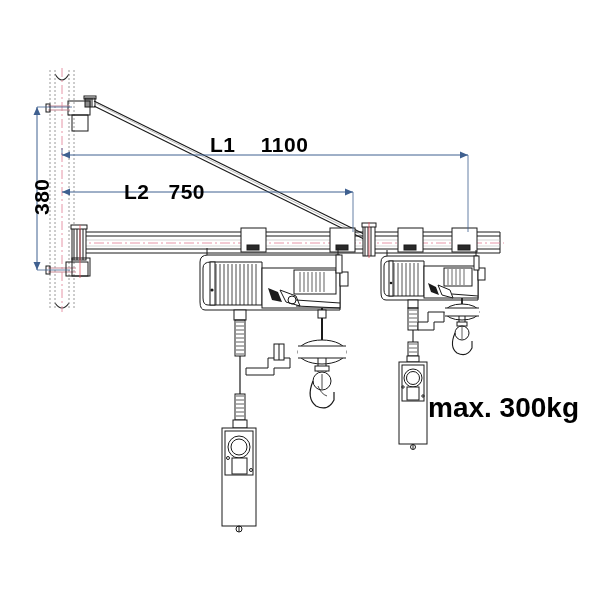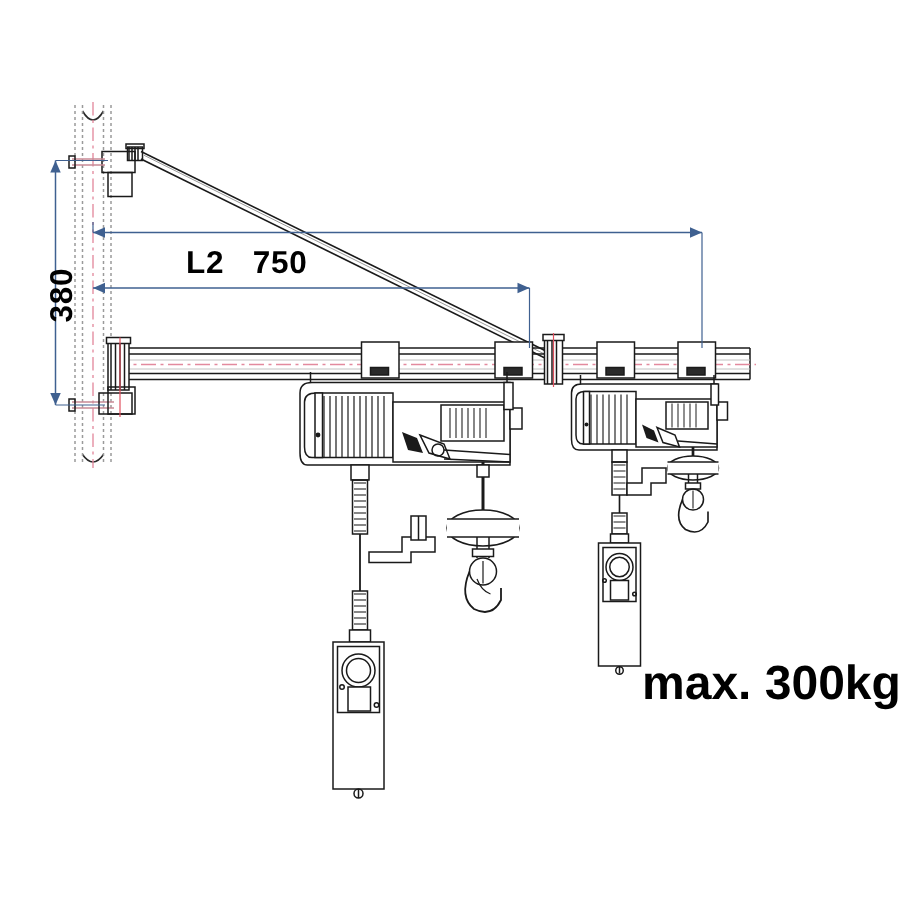--- a/index.html
+++ b/index.html
@@ -14,21 +14,21 @@
   svg{position:absolute;left:0;top:0;}
   .lbl{
     position:absolute;
     font-family:"Liberation Sans", sans-serif;
     font-weight:bold;
     color:#000;
     white-space:pre;
     letter-spacing:0.5px;
   }
   .dim-lbl{font-size:21px;}
-  .cap-lbl{font-size:32px;letter-spacing:0px;margin-top:45px;}
+  .cap-lbl{font-size:28px;letter-spacing:0px;}
   .vert-lbl{
     font-size:21px;
     transform:rotate(-90deg);
     transform-origin:left top;
   }
 </style>
 </head>
 <body>
 
 <div id="stage">
@@ -345,19 +345,20 @@
     <line x1="62" y1="192" x2="353" y2="192" stroke-width="1"></line>
     <path d="M62,192 L70,188.5 L70,195.5 z" fill="#3f6090" stroke="none"></path>
     <path d="M353,192 L345,188.5 L345,195.5 z" fill="#3f6090" stroke="none"></path>
     <line x1="353" y1="192" x2="353" y2="232" stroke-width="0.8"></line>
   </g>
 
 </svg>
 
 <div class="lbl vert-lbl" style="left:30px;top:215px;">380</div>
 
-
-<div class="lbl dim-lbl" style="left:124px;top:164px;">L2   750</div>
+<div class="lbl dim-lbl" style="left:210px;top:133px;">L1    1100</div>
+
+<div class="lbl dim-lbl" style="left:124px;top:180px;">L2   750</div>
 
 <div class="lbl cap-lbl" style="left:428px;top:392px;">max. 300kg</div>
 
 
 </div>
 
 </body></html>

